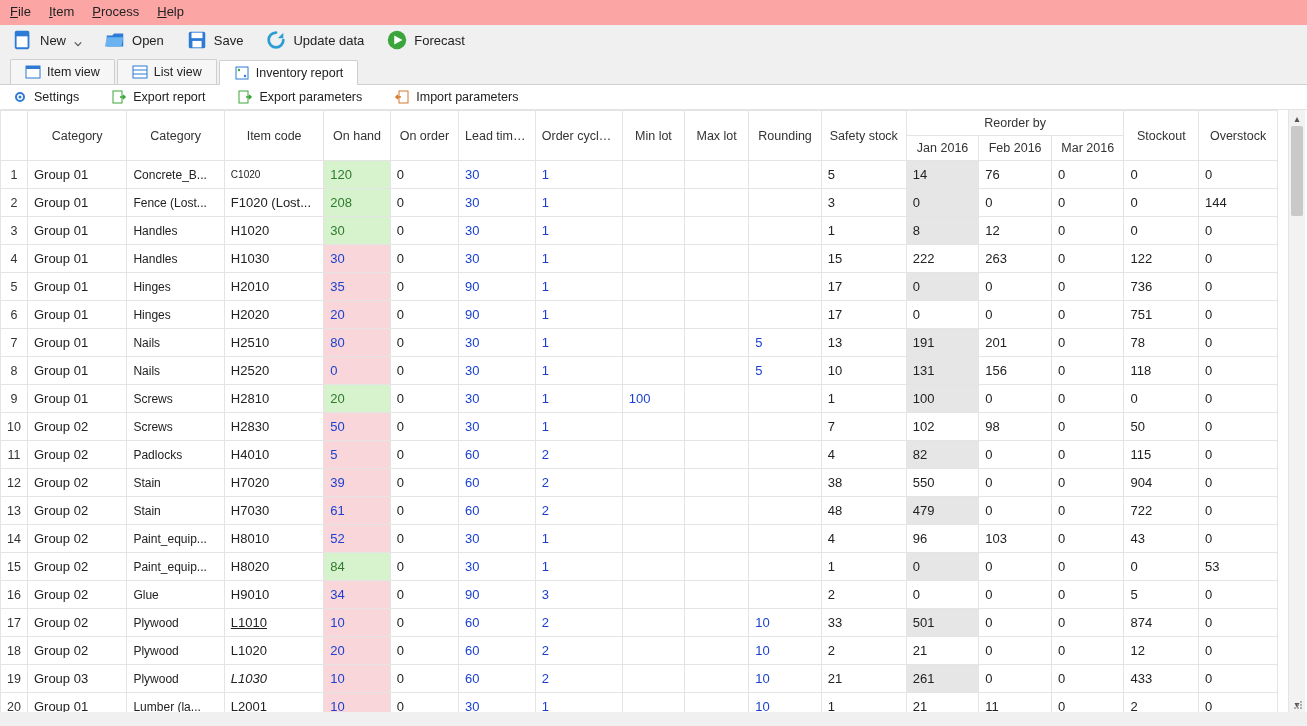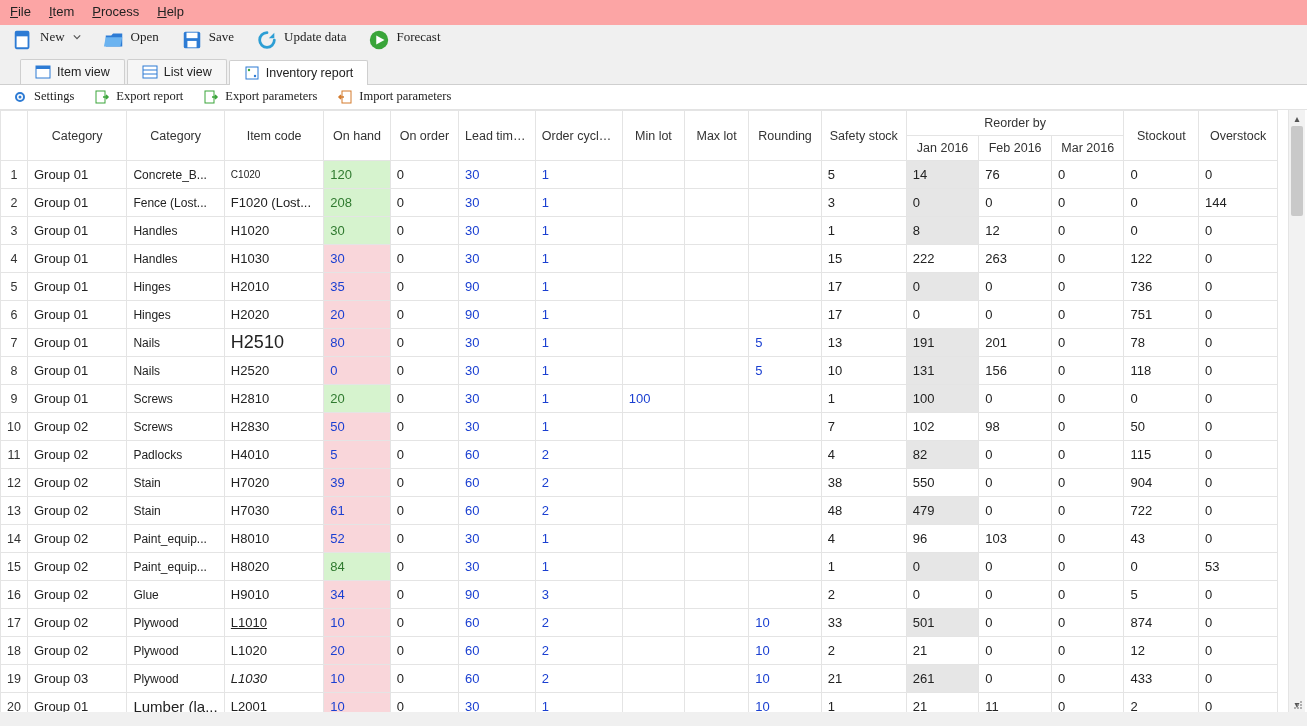--- a/index.html
+++ b/index.html
@@ -28,43 +28,42 @@
   
   .toolbar {
     display: flex;
     align-items: center;
     gap: 14px;
     padding: 2px 8px 6px 8px;
     background: #f0f0f0;
   }
   .tbtn {
     display: inline-flex;
-    align-items: flex-start;
+    align-items: center;
     gap: 6px;
     padding: 2px 4px;
     cursor: default;
-    font-family: Liberation Serif, serif;
   }
   .icon {
     width: 22px; height: 22px;
     display: inline-block;
     flex: 0 0 auto;
   }
   .icon.small { width:16px; height:16px; }
   .dropdown-caret {
     width: 8px; height: 8px;
     display: inline-block;
     margin-left: 2px;
   }
 
   
   .tabstrip {
     display: flex;
     align-items: center;
-    padding: 0 20px;
+    padding: 0 10px;
     background: #f0f0f0;
     border-bottom: 1px solid #cfcfcf;
   }
   .tab {
     display: inline-flex;
     align-items: center;
     gap: 6px;
     padding: 4px 14px;
     border: 1px solid #cfcfcf;
     border-bottom: none;
@@ -77,21 +76,21 @@
   .tab.active {
     background: #ffffff;
     position: relative;
     top: 1px;
   }
 
   
   .subtoolbar {
     display: flex;
     align-items: center;
-    gap: 16px;
+    gap: 28px;
     background: #ffffff;
     border-bottom: 1px solid #e3e3e3;
     padding: 4px 10px;
     font-size: 12.5px;
   }
   .subtoolbar .tbtn { padding: 0 2px; }
 
   
   .grid-wrap {
     position: relative;
@@ -447,21 +446,21 @@
           <td>0</td>
           <td>0</td>
           <td>0</td>
           <td>751</td>
           <td>0</td>
         </tr>
         <tr>
           <td class="rownum">7</td>
           <td>Group 01</td>
           <td style="font-size: 12px;">Nails</td>
-          <td style="font-size: 18px;">H2510</td>
+          <td style="font-size: 13px;">H2510</td>
           <td class="c-pink">80</td>
           <td>0</td>
           <td class="c-blue">30</td>
           <td class="c-blue">1</td>
           <td></td>
           <td></td>
           <td class="c-blue">5</td>
           <td>13</td>
           <td class="c-shade">191</td>
           <td>201</td>
@@ -693,21 +692,21 @@
           <td>21</td>
           <td class="c-shade">261</td>
           <td>0</td>
           <td>0</td>
           <td>433</td>
           <td>0</td>
         </tr>
         <tr>
           <td class="rownum">20</td>
           <td>Group 01</td>
-          <td style="font-size: 15px;">Lumber (la...</td>
+          <td style="font-size: 12px;">Lumber (la...</td>
           <td style="font-size: 13px;">L2001</td>
           <td class="c-pink">10</td>
           <td>0</td>
           <td class="c-blue">30</td>
           <td class="c-blue">1</td>
           <td></td>
           <td></td>
           <td class="c-blue">10</td>
           <td>1</td>
           <td>21</td>

